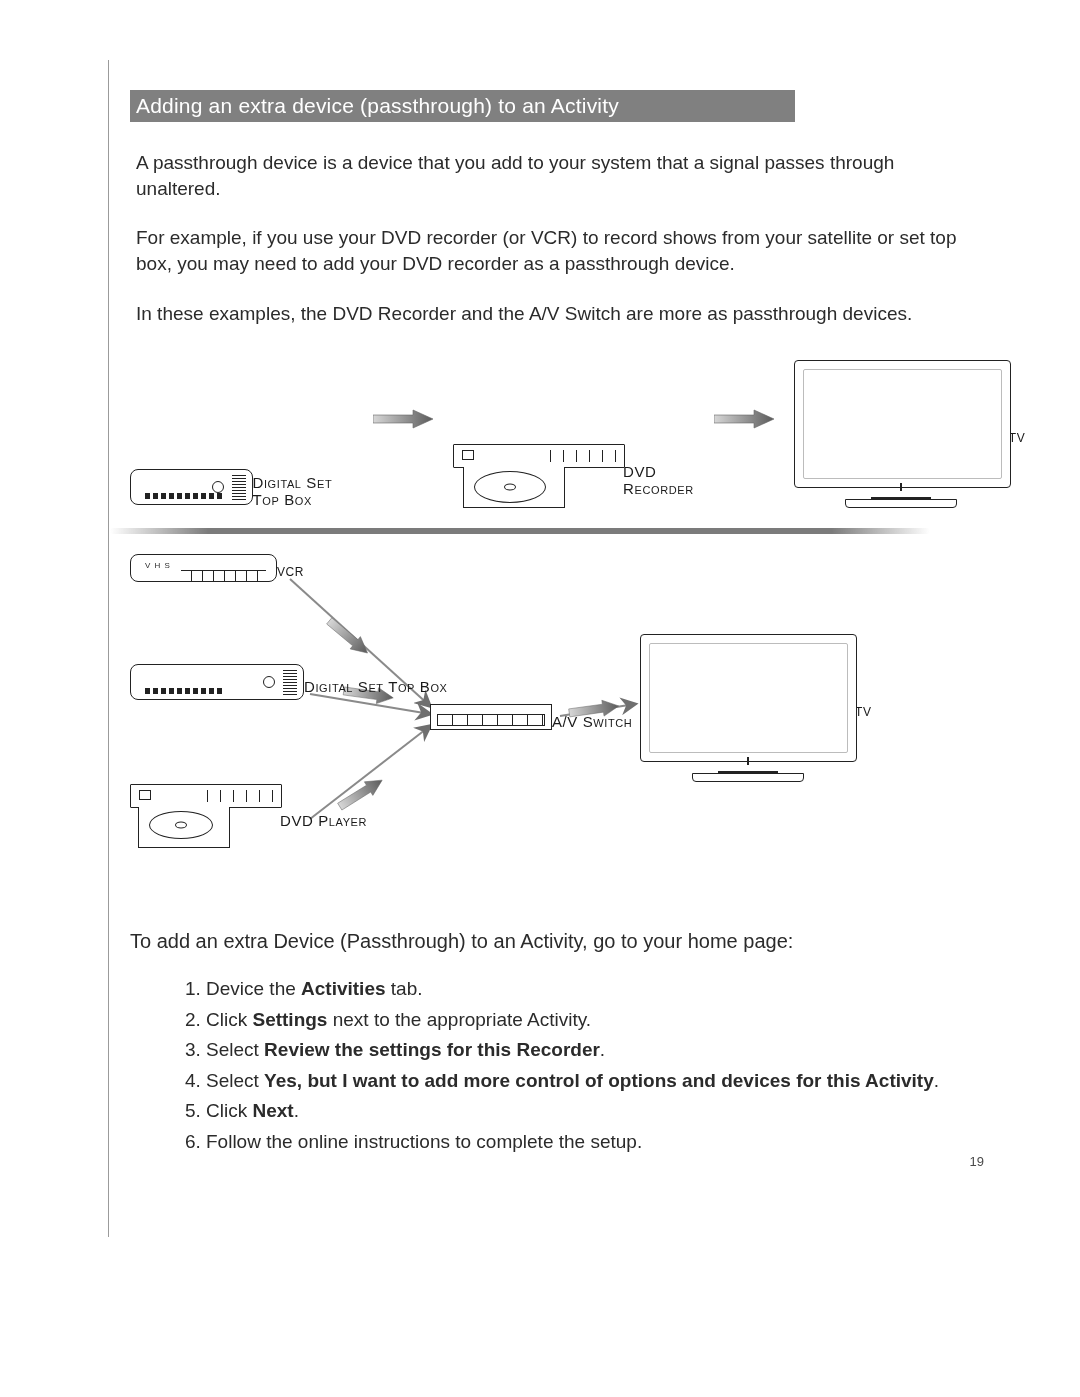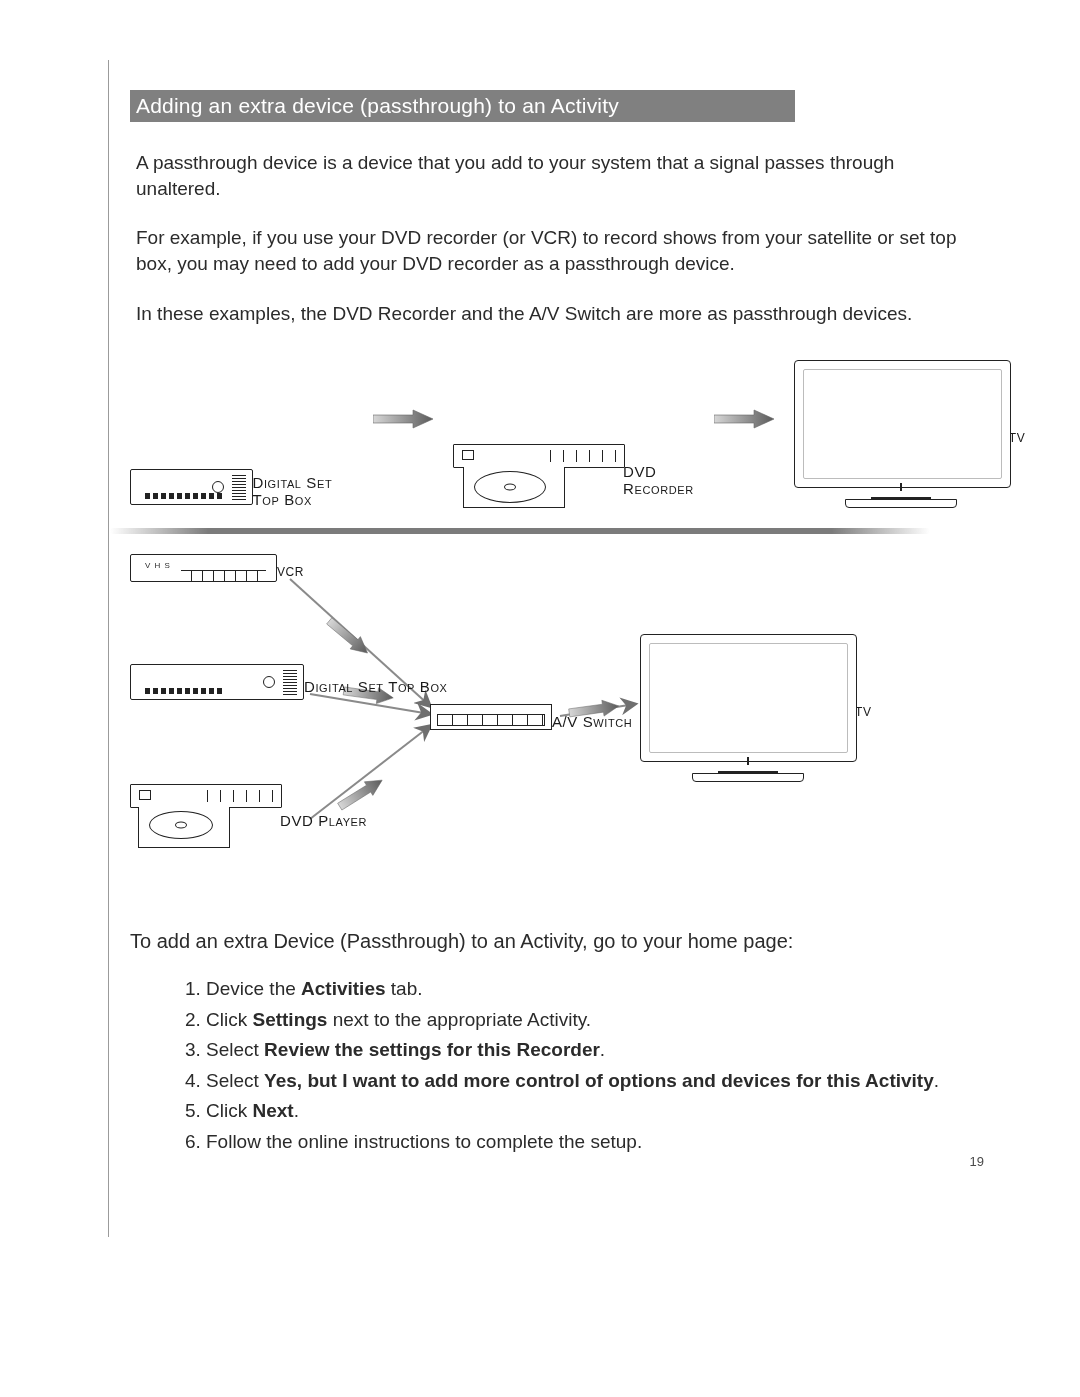--- a/index.html
+++ b/index.html
@@ -74,21 +74,21 @@
     font-variant: small-caps;
     color: #1a1a1a;
   }
   .dev-label.normal { font-variant: normal; font-size:12px; }
   
   .box-outer {
     width: 172px;
     height: 34px;
     background: #fff;
     border: 1.5px solid #222;
-    border-radius: 2px;
+    border-radius: 8px;
     position: relative;
   }
   .box-outer.small { width: 145px; height: 26px; }
   .box-outer .grille {
     position:absolute; right:6px; top:4px; bottom:4px; width:14px;
     background: repeating-linear-gradient(0deg,#222 0 1px, transparent 1px 3px);
   }
   .box-outer .knob {
     position:absolute; right:28px; top:50%; width:10px; height:10px;
     border:1.5px solid #222; border-radius:50%; transform:translateY(-50%);

